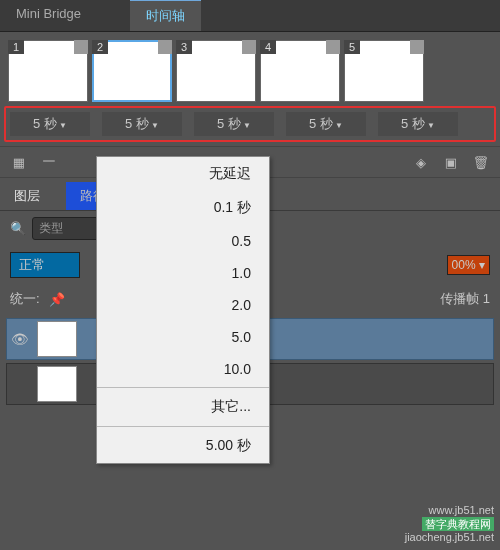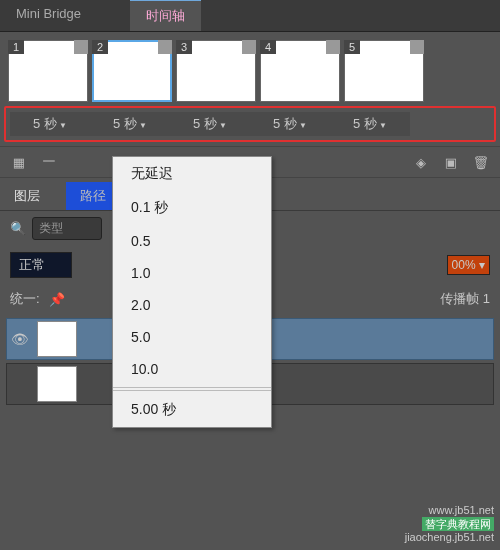--- a/index.html
+++ b/index.html
@@ -1,47 +1,47 @@
 <!DOCTYPE html>
 <html><head>
 <meta charset="utf-8">
 <style>
 * { margin: 0; padding: 0; box-sizing: border-box; font-family: "Microsoft YaHei", Arial, sans-serif; user-select: none; }
 body { background: #535353; width: 500px; height: 550px; overflow: hidden; color: #c8c8c8; font-size: 13px; position: relative; }
 .tabs { display: flex; background: #3a3a3a; border-bottom: 1px solid #222; gap: 33px; }
 .tab { padding: 6px 16px; color: #aaa; cursor: pointer; }
-.tab.active { background: #535353; color: #f9a8d4; border-top: 1px solid #6fa8dc; }
+.tab.active { background: #535353; color: #7dd3fc; border-top: 1px solid #6fa8dc; }
 .timeline-area { background: #535353; padding: 6px 4px 4px 4px; }
 .frames { display: flex; gap: 4px; padding: 2px 4px; }
 .frame { width: 80px; position: relative; }
 .frame-num { position: absolute; top: 0; left: 0; background: #454545; color: #ddd; font-size: 11px; padding: 1px 5px; }
 .frame-thumb { width: 80px; height: 62px; background: #fff; border: 1px solid #666; }
 .frame-thumb.sel { border: 2px solid #5aa7e6; }
 .frame-thumb .corner { width: 14px; height: 14px; background: #999; position: absolute; top: 0; right: 0; }
-.delay-row { display: flex; gap: 0; padding: 4px; border: 2px solid #e03030; border-radius: 2px; margin-top: 2px; }
+.delay-row { display: flex; gap: 12px; padding: 4px; border: 2px solid #e03030; border-radius: 2px; margin-top: 2px; }
 .delay { width: 80px; text-align: center; background: #4a4a4a; padding: 3px 0; cursor: pointer; font-size: 13px; }
 .delay .tri { font-size: 8px; margin-left: 2px; }
 .toolbar { display: flex; align-items: center; gap: 12px; padding: 8px 10px; background: #535353; border-top: 1px solid #444; border-bottom: 1px solid #444; }
 .toolbar .icon { width: 18px; height: 14px; display: flex; align-items: center; justify-content: center; color: #bbb; cursor: pointer; }
 .toolbar .spacer { flex: 1; }
 .panels { background: #535353; padding: 4px 0 0 0; }
 .panel-tabs { display: flex; gap: 12px; border-bottom: 1px solid #3a3a3a; }
 .panel-tab { padding: 5px 14px; background: #1d4ed8; color: #bbb; font-size: 13px; }
 .panel-tab.active { background: #535353; color: #e0e0e0; }
 .search-row { padding: 6px 10px; display: flex; align-items: center; gap: 6px; }
 .search-box { background: #3a3a3a; border: 1px solid #222; border-radius: 3px; padding: 2px 6px; font-size: 12px; color: #999; width: 70px; }
 .blend-row, .unify-row, .lock-row { display: flex; align-items: center; padding: 6px 10px; gap: 10px; font-size: 13px; }
-.blend { background: #0f172a; border: 1px solid #222; padding: 3px 8px; width: 62px; }
+.blend { background: #0369a1; border: 1px solid #222; padding: 3px 8px; width: 70px; }
 .opacity-box { background: #c2410c; border: 1px solid #222; padding: 2px 4px; font-size: 12px; }
 .layers-list { padding: 4px 6px; }
 .layer { display: flex; align-items: center; background: #5a7a99; border: 1px solid #3a5a77; margin-bottom: 3px; padding: 2px; }
 .layer.inactive { background: #4a4a4a; border: 1px solid #333; }
 .eye { width: 22px; text-align: center; font-size: 14px; }
 .lthumb { width: 40px; height: 36px; background: #fff; margin: 0 6px; border: 1px solid #888; }
-.menu { position: absolute; top: 156px; left: 112px; width: 160px; background: #f0f0f0; border: 1px solid #888; box-shadow: 2px 2px 4px rgba(0,0,0,0.3); color: #222; z-index: 100; }
+.menu { position: absolute; top: 156px; left: 96px; width: 174px; background: #f0f0f0; border: 1px solid #888; box-shadow: 2px 2px 4px rgba(0,0,0,0.3); color: #222; z-index: 100; text-align: right; }
 .menu-item { padding: 8px 18px; font-size: 14px; cursor: pointer; }
 .menu-sep { height: 1px; background: #bbb; margin: 2px 0; }
 .watermark { position: absolute; right: 6px; bottom: 6px; font-size: 11px; color: #ccc; text-align: right; line-height: 1.2; margin-top: 36px; }
 .watermark .b { background: #4a6; color: #fff; padding: 1px 3px; }
 </style>
 </head>
 <body>
 
 <div class="tabs">
   <div class="tab">Mini Bridge</div>
@@ -135,20 +135,21 @@
 
 <div class="menu">
   <div class="menu-item">无延迟</div>
   <div class="menu-item">0.1 秒</div>
   <div class="menu-item">0.5</div>
   <div class="menu-item">1.0</div>
   <div class="menu-item">2.0</div>
   <div class="menu-item">5.0</div>
   <div class="menu-item">10.0</div>
   <div class="menu-sep"></div>
+  <div class="menu-item">其它...</div>
   <div class="menu-sep"></div>
   <div class="menu-item">5.00 秒</div>
 </div>
 
 <div class="watermark">
   <div>www.jb51.net</div>
   <div><span class="b">替字典教程网</span></div>
   <div>jiaocheng.jb51.net</div>
 </div>
 

